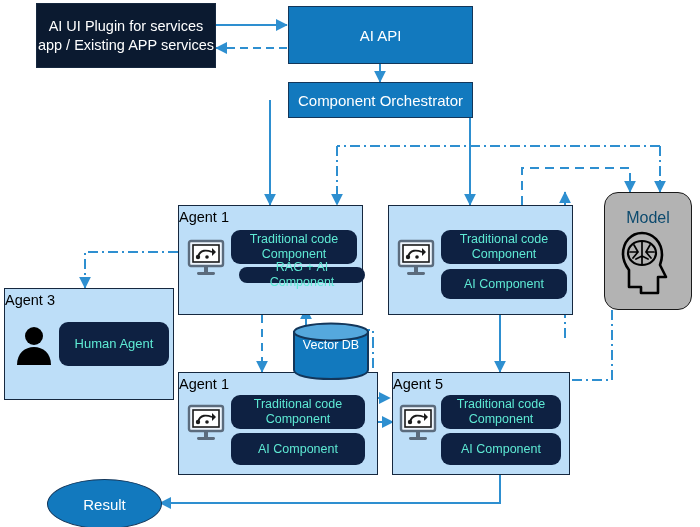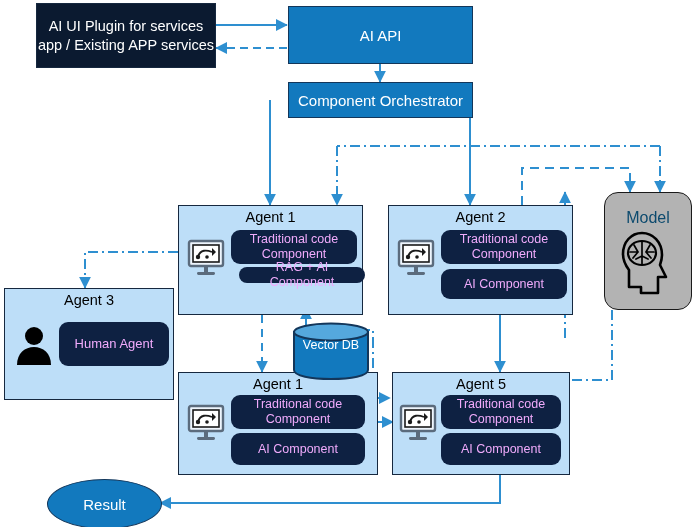--- a/index.html
+++ b/index.html
@@ -11,22 +11,22 @@
   
   .dark-box{background:#0b1a30;border:1px solid #16283f;color:#ffffff;
             justify-content:center;text-align:center;line-height:1.25;
             font-size:14.5px;}
   
   .blue-box{background:#1279be;border:1px solid #13365a;color:#ffffff;
             justify-content:center;text-align:left;font-size:15px;}
   
   .agent{background:#bddef8;border:1.5px solid #16283f;}
   .agent-title{font-size:14.5px;color:#000000;margin-top:3px;
-               text-align:center;width:100%;}
-  .comp{position:absolute;background:#0e2142;color:#f0abfc;
+               width:100%;}
+  .comp{position:absolute;background:#0e2142;color:#5eead4;
         border-radius:9px;display:flex;align-items:center;
         justify-content:center;text-align:center;font-size:12.5px;
         line-height:1.18;box-sizing:border-box;padding:1px 4px;}
   
   .model{background:#b3b3b3;border:1.5px solid #1a1a1a;border-radius:14px;
          align-items:center;}
   .model-title{font-size:16px;color:#0c4a6e;margin-top:16px;}
   
   .ellipse{background:#1279be;border:1px solid #13365a;border-radius:50%;
            color:#fff;display:flex;align-items:center;justify-content:center;
@@ -126,21 +126,20 @@
   </svg>
   <div class="comp" style="left:52px;top:24px;width:126px;height:34px;">
     <span>Traditional code Component</span>
   </div>
   <div class="comp" style="left:60px;top:61px;width:126px;height:16px;">
     <span>RAG  + AI Component</span>
   </div>
 </div>
 
 <div class="node agent" style="left:388px;top:205px;width:185px;height:110px;">
-  <span class="agent-title">Agent 2</span>
   <svg class="icon-holder" style="left:8px;top:32px;" width="40" height="40" viewBox="0 0 40 40">
     <rect x="2" y="3" width="34" height="25" rx="2" fill="#eef5fd" stroke="#5b6b7d" stroke-width="2.4"></rect>
     <rect x="6" y="7" width="26" height="17" fill="#ffffff" stroke="#1a1a1a" stroke-width="1.6"></rect>
     <path d="M11,19 C13,11 20,12 25,14" fill="none" stroke="#1a1a1a" stroke-width="1.8"></path>
     <circle cx="11" cy="19" r="2.2" fill="#1a1a1a"></circle>
     <circle cx="20" cy="19" r="1.8" fill="#1a1a1a"></circle>
     <path d="M25,10 L29,14 L25,18 Z" fill="#1a1a1a"></path>
     <rect x="17" y="28" width="4" height="6" fill="#5b6b7d"></rect>
     <rect x="10" y="34" width="18" height="3" rx="1.4" fill="#5b6b7d"></rect>
   </svg>

